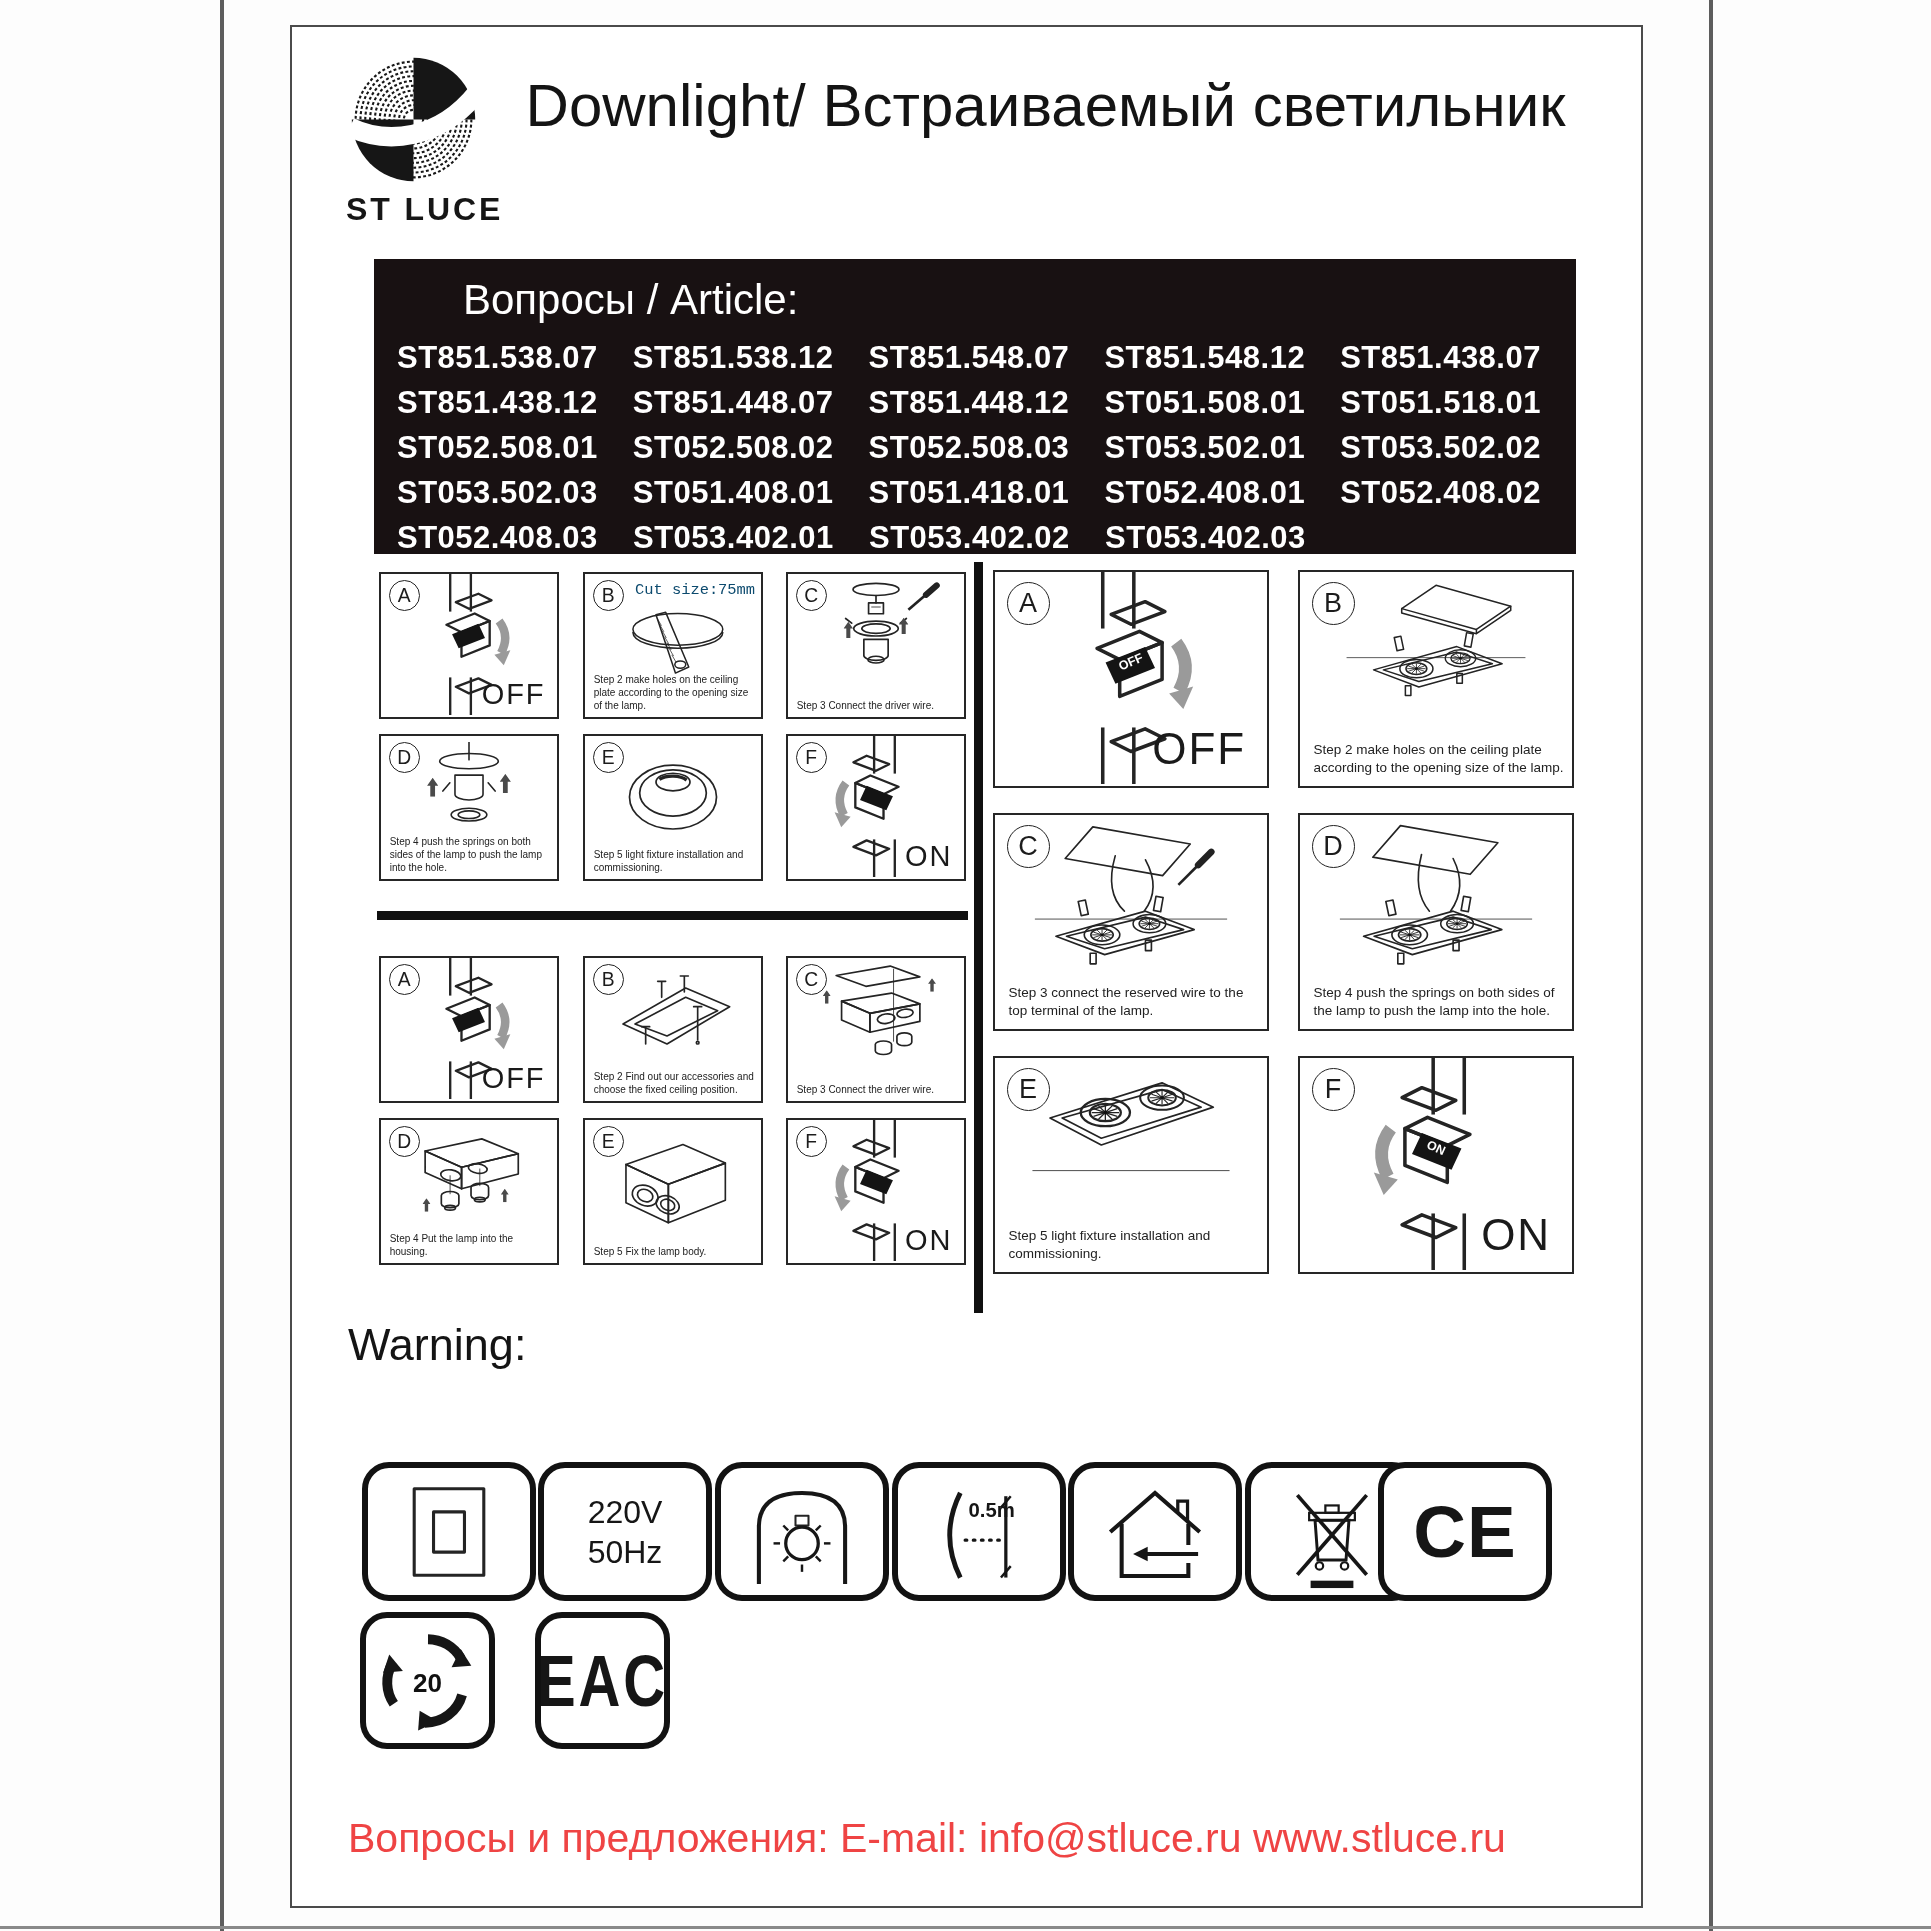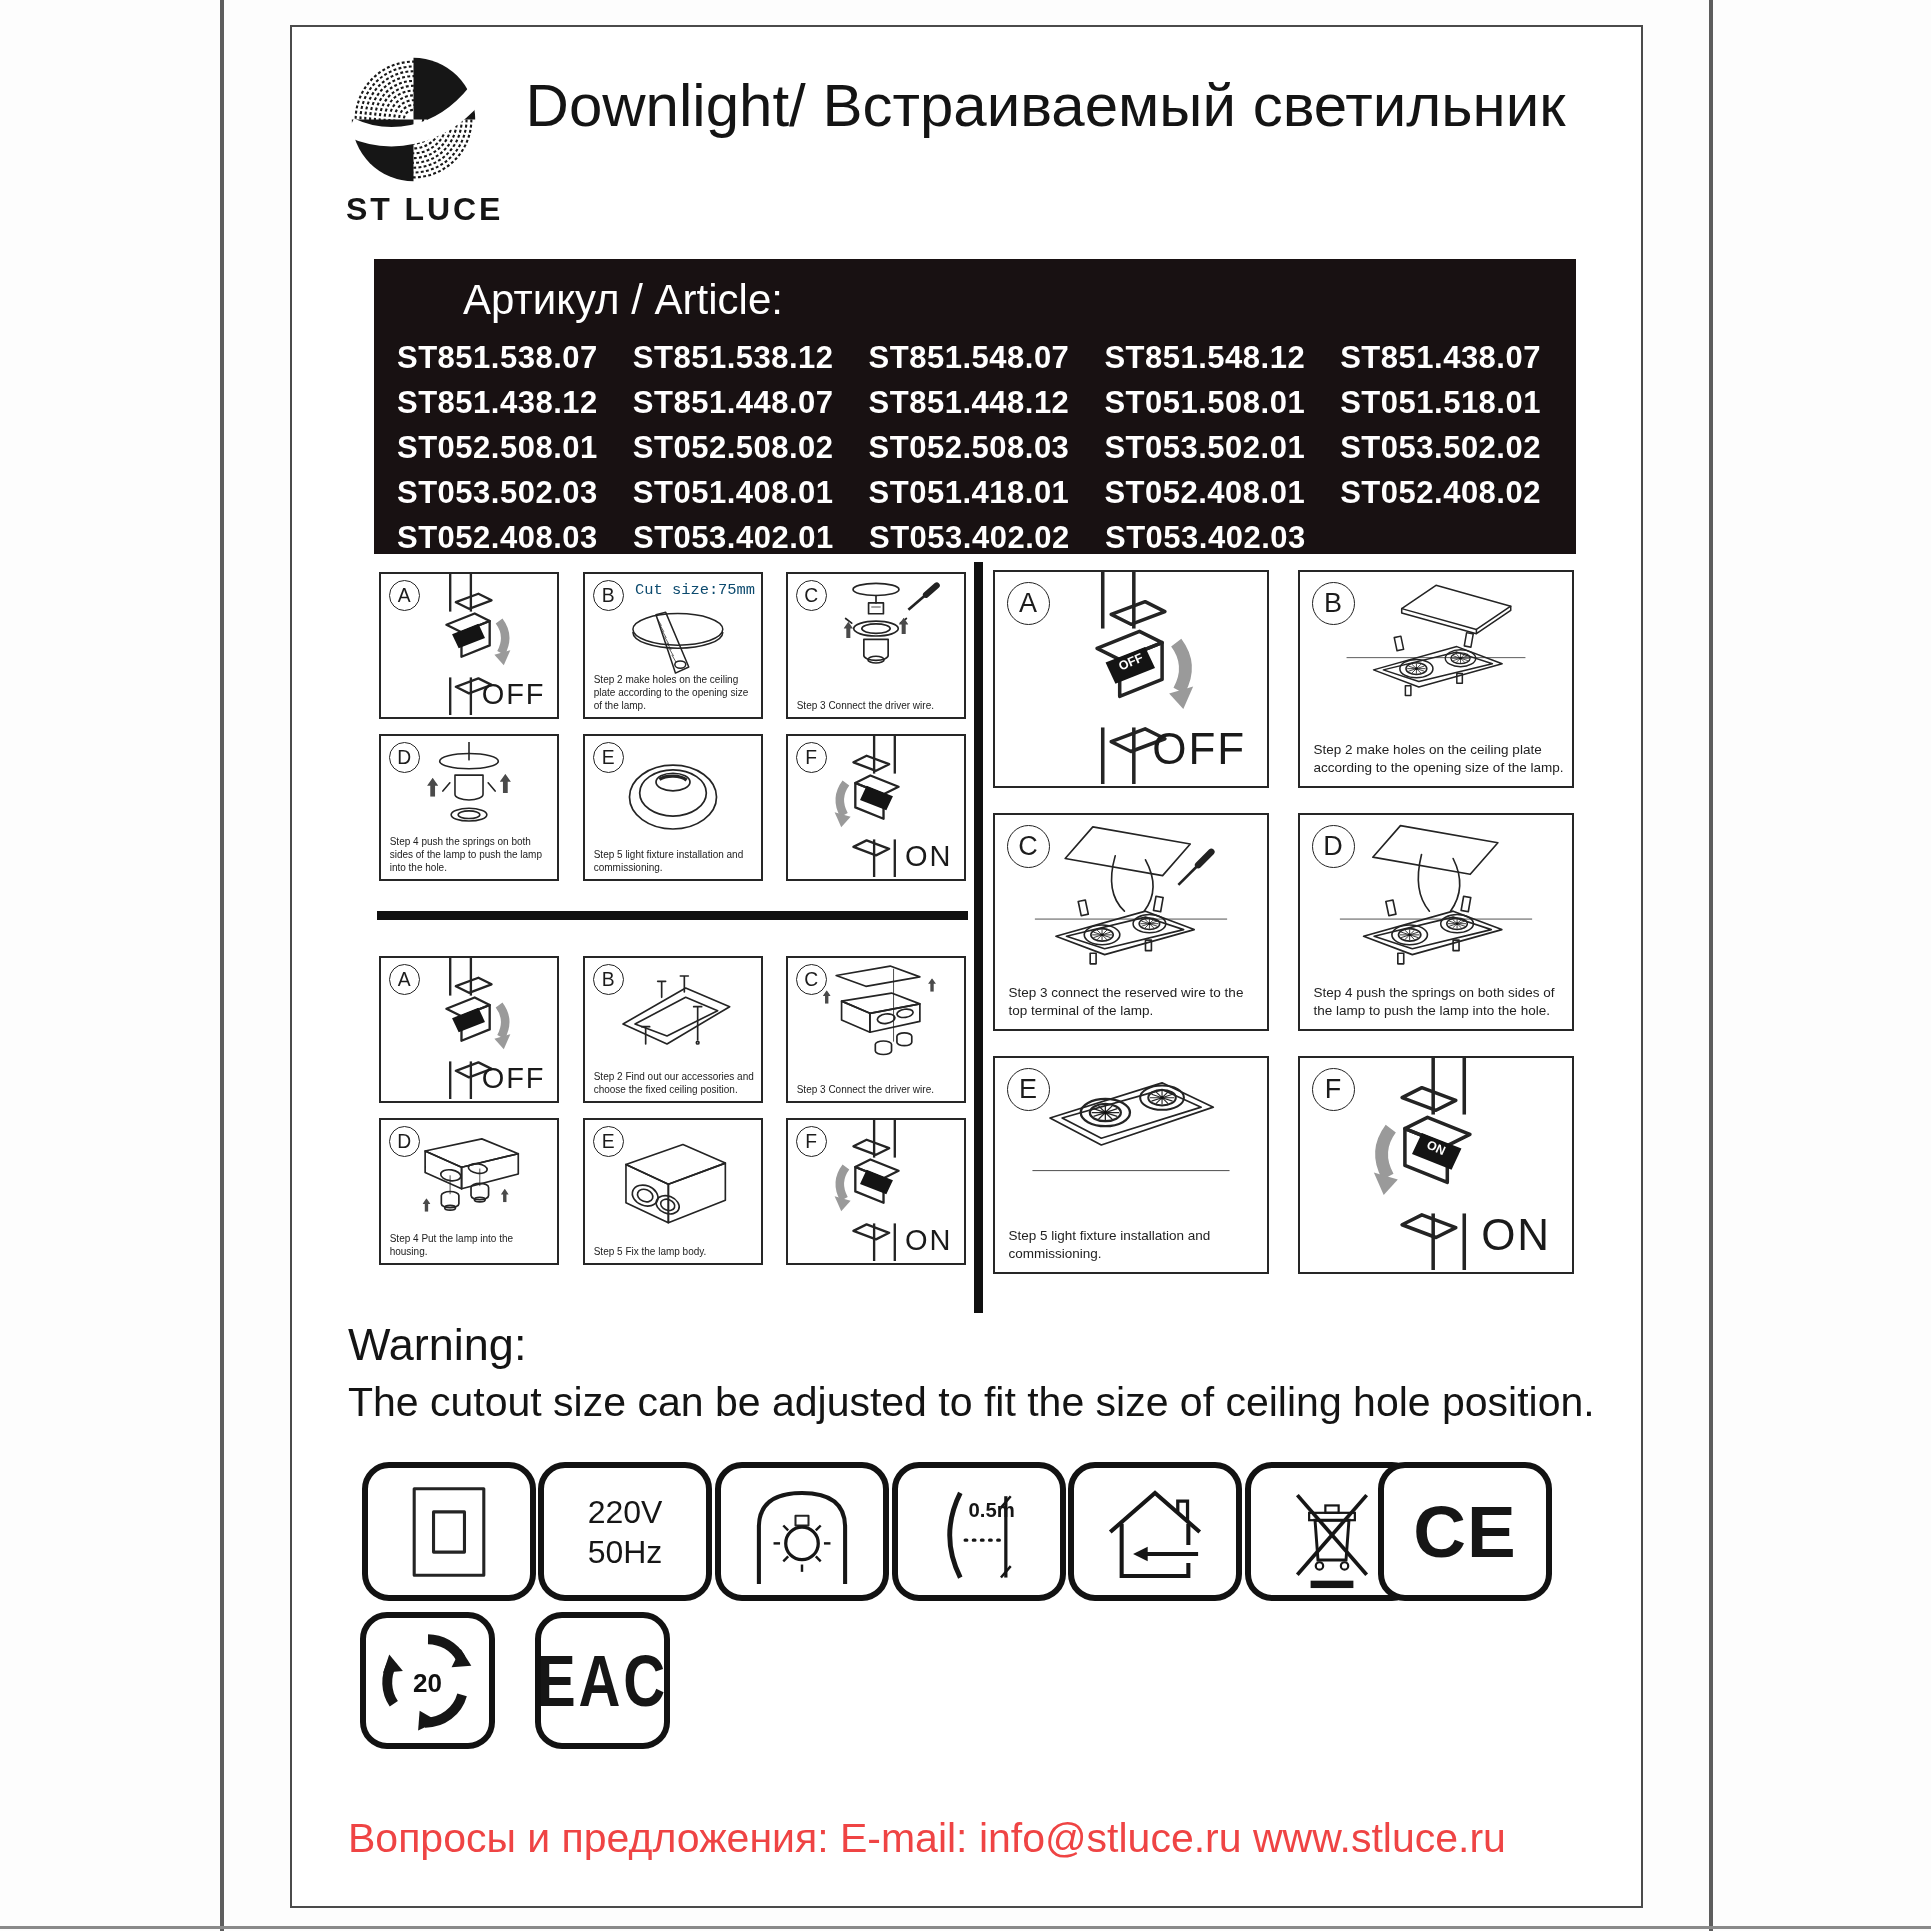--- a/index.html
+++ b/index.html
@@ -247,21 +247,21 @@
         </g>
         <path d="M70,70 L70,6 A64,64 0 0 1 134,70 Z" fill="#161616"></path>
         <path d="M70,70 L70,134 A64,64 0 0 1 6,70 Z" fill="#161616"></path>
         <path d="M4,78 C42,96 96,92 136,42" fill="none" stroke="#fff" stroke-width="20"></path>
       </svg>
       <div class="logo-text">ST LUCE</div>
     </div>
     <div class="title">Downlight/ Встраиваемый светильник</div>
 
     <div class="article-box">
-      <div class="article-title">Артикул / Article:</div>
+      <div class="article-title">Вопросы / Article:</div>
       <div class="article-rows">
         <div class="article-row">
           <span class="article-cell">ST851.538.07</span>
           <span class="article-cell">ST851.538.12</span>
           <span class="article-cell">ST851.548.07</span>
           <span class="article-cell">ST851.548.12</span>
           <span class="article-cell">ST851.438.07</span>
         </div>
         <div class="article-row">
           <span class="article-cell">ST851.438.12</span>
@@ -428,21 +428,20 @@
         <span class="letter">F</span>
         <svg class="art" style="top:0;width:170px;height:212px" viewBox="0 0 120 150">
             <use href="#sw" transform="scale(-1,1) translate(-120,0)"></use>
           </svg>
         <span class="rocker" style="transform:rotate(24deg)">ON</span>
         <span class="state">ON</span>
       </div>
     </div>
 
     <div class="warning-h">Warning:</div>
-    <div class="warning-b">The cutout size can be adjusted to fit the size of ceiling hole position.</div>
 
     <div class="badge row1" style="left:70px">
       <svg width="116" height="114" viewBox="0 0 150 144">
           <rect x="30" y="16" width="90" height="112" class="lnw"></rect>
           <rect x="55" y="46" width="40" height="52" class="lnw"></rect>
         </svg>
     </div>
     <div class="badge row1" style="left:246px">
       <div class="volt">220V</div>
       <div class="volt">50Hz</div>

